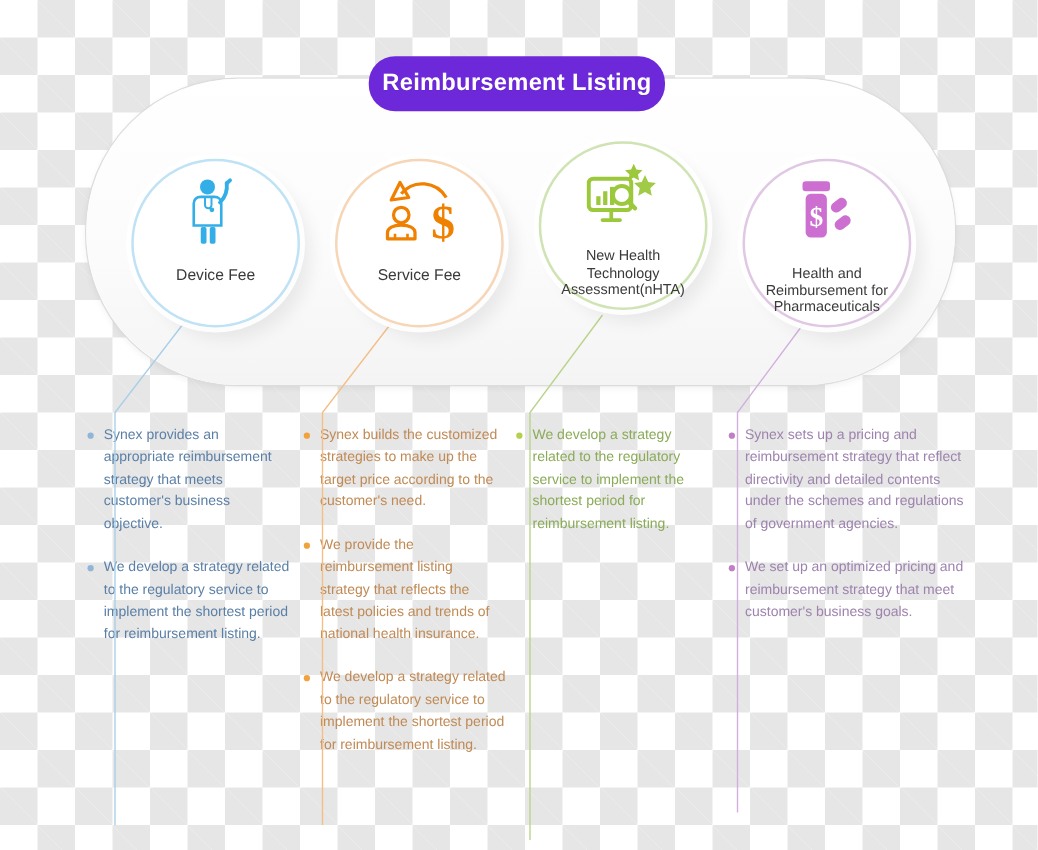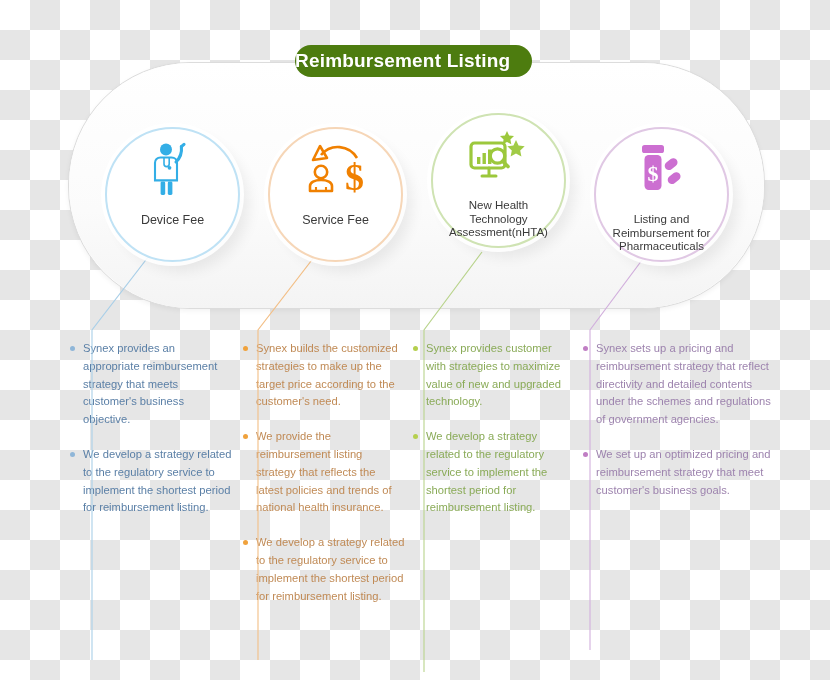--- a/index.html
+++ b/index.html
@@ -24,23 +24,23 @@
     border-radius:122px;
     box-shadow:0 2px 5px rgba(0,0,0,.05);
   }
   .hero-inner{
     position:absolute;left:0;top:0;right:0;bottom:0;border-radius:122px;
     background:linear-gradient(180deg,#ffffff 0%,#fbfbfb 60%,#f4f4f4 100%);
   }
 
   
   .title-pill{
-    position:absolute;left:295px;top:45px;width:237px;height:32px;
-    background:#4d7c0f;border-radius:21px;
-    display:flex;align-items:center;justify-content:flex-start;
+    position:absolute;left:295px;top:45px;width:237px;height:44px;
+    background:#6d28d9;border-radius:21px;
+    display:flex;align-items:center;justify-content:center;
     z-index:6;
   }
   .title-pill span{
     color:#ffffff;font-size:19px;font-weight:bold;letter-spacing:.2px;
     text-shadow:0 1px 1px rgba(0,0,0,.06);
   }
 
   
   .circle{
     position:absolute;width:131px;height:131px;border-radius:50%;
@@ -166,21 +166,21 @@
       <svg width="56" height="52" viewBox="0 0 56 52">
         <g fill="#cc6fd1">
           <rect x="8" y="2" width="22" height="8" rx="2.6"></rect>
           <rect x="10.5" y="12" width="17" height="35" rx="4.2"></rect>
           <rect x="30" y="17" width="14" height="8.4" rx="4.2" transform="rotate(-38 37 21)"></rect>
           <rect x="33" y="31" width="14" height="8.4" rx="4.2" transform="rotate(-38 40 35)"></rect>
         </g>
         <text x="19" y="38" text-anchor="middle" font-family="Liberation Serif, serif" font-size="22" font-weight="bold" fill="#ffffff">$</text>
       </svg>
     </div>
-    <div class="clabel" style="white-space:pre-line">Listing and
+    <div class="clabel" style="white-space:pre-line">Health and
 Reimbursement for
 Pharmaceuticals</div>
   </div>
 
   <div class="col col1">
     <ul>
       <li>Synex provides an appropriate reimbursement strategy that meets customer's business objective.</li>
       <li>We develop a strategy related to the regulatory service to implement the shortest period for reimbursement listing.</li>
     </ul>
   </div>
@@ -188,21 +188,20 @@
   <div class="col col2">
     <ul>
       <li>Synex builds the customized strategies to make up the target price according to the customer's need.</li>
       <li>We provide the reimbursement listing strategy that reflects the latest policies and trends of national health insurance.</li>
       <li>We develop a strategy related to the regulatory service to implement the shortest period for reimbursement listing.</li>
     </ul>
   </div>
 
   <div class="col col3">
     <ul>
-      <li>Synex provides customer with strategies to maximize value of new and upgraded technology.</li>
       <li>We develop a strategy related to the regulatory service to implement the shortest period for reimbursement listing.</li>
     </ul>
   </div>
 
   <div class="col col4">
     <ul>
       <li>Synex sets up a pricing and reimbursement strategy that reflect directivity and detailed contents under the schemes and regulations of government agencies.</li>
       <li>We set up an optimized pricing and reimbursement strategy that meet customer's business goals.</li>
     </ul>
   </div>

